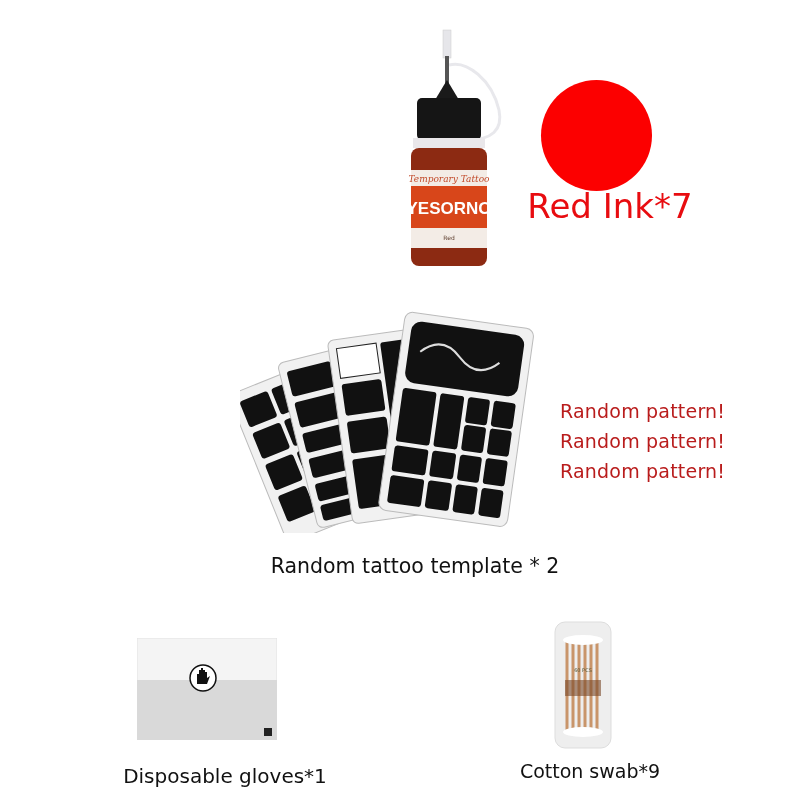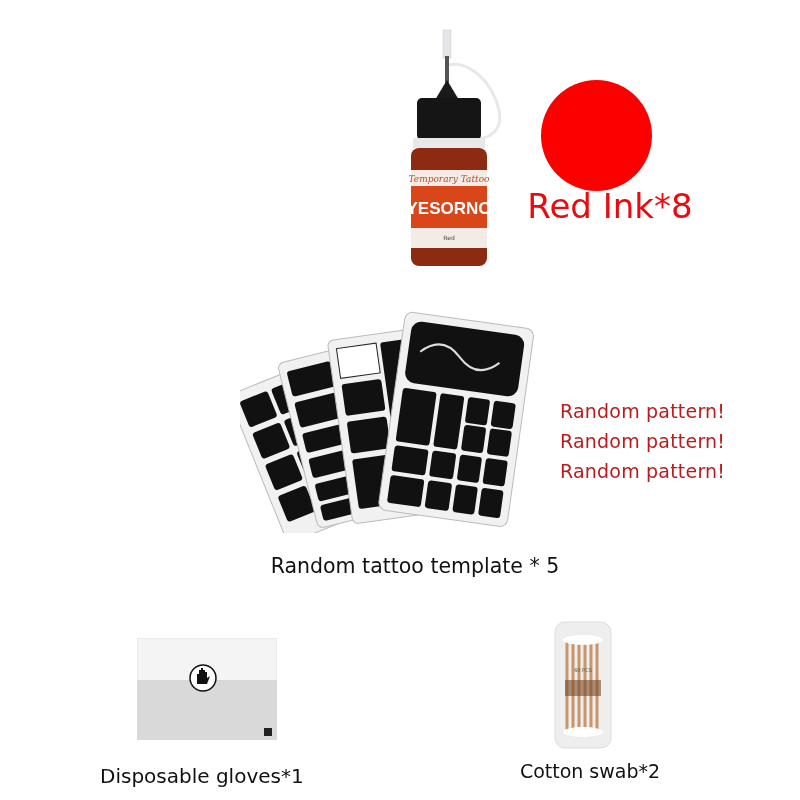--- a/index.html
+++ b/index.html
@@ -14,21 +14,21 @@
     .red-dot { left: 541px; top: 80px; width: 111px; height: 111px; border-radius: 50%; background: #fc0000; }
     .red-label { left: 500px; top: 186px; width: 220px; text-align: center; color: #e80c10; font-size: 34px; }
 
     
     .templates { left: 240px; top: 308px; width: 300px; height: 225px; }
     .random-list { left: 560px; top: 396px; color: #b91c1c; font-size: 19px; line-height: 30px; letter-spacing: 0.2px; }
     .template-label { left: 240px; top: 554px; width: 350px; text-align: center; color: #111; font-size: 20.5px; }
 
     
     .gloves { left: 137px; top: 638px; width: 140px; height: 102px; }
-    .gloves-label { left: 100px; top: 764px; width: 250px; color: #111; font-size: 20px; }
+    .gloves-label { left: 100px; top: 764px; width: 250px; text-align: center; color: #111; font-size: 20px; }
 
     
     .swab { left: 553px; top: 620px; width: 60px; height: 130px; }
     .swab-label { left: 490px; top: 760px; width: 200px; text-align: center; color: #111; font-size: 19px; }
   </style>
 </head>
 <body>
 
 <div class="abs bottle">
   <svg width="100" height="265" viewBox="0 0 100 265">
@@ -45,21 +45,21 @@
     <rect x="4" y="138" width="76" height="118" rx="8" fill="#8c2a12"></rect>
     <rect x="4" y="160" width="76" height="78" fill="#f3ece6"></rect>
     <rect x="4" y="176" width="76" height="42" fill="#d8461a"></rect>
     <text x="42" y="172" font-size="9" fill="#c24a2a" text-anchor="middle" font-family="DejaVu Serif, serif" font-style="italic">Temporary Tattoo</text>
     <text x="42" y="204" font-size="17" fill="#ffffff" text-anchor="middle" font-family="Liberation Sans, sans-serif" font-weight="bold">YESORNO</text>
     <text x="42" y="230" font-size="6" fill="#5b3b2b" text-anchor="middle">Red</text>
   </svg>
 </div>
 
 <div class="abs red-dot"></div>
-<div class="abs red-label">Red Ink*8</div>
+<div class="abs red-label">Red Ink*7</div>
 
 <div class="abs templates">
   <svg width="300" height="225" viewBox="0 0 300 225">
     <g transform="rotate(-22 70 130)">
       <rect x="10" y="60" width="120" height="160" rx="6" fill="#f1f1f1" stroke="#bbb"></rect>
       <g fill="#111">
           <rect x="18" y="70" width="30" height="28" rx="3"></rect>
           <rect x="52" y="70" width="30" height="28" rx="3"></rect>
           <rect x="86" y="70" width="30" height="28" rx="3"></rect>
       <rect x="18" y="104" width="30" height="28" rx="3"></rect>
@@ -118,21 +118,21 @@
         </g>
     </g>
   </svg>
 </div>
 
 <div class="abs random-list">
   <div>Random pattern!</div>
   <div>Random pattern!</div>
   <div>Random pattern!</div>
 </div>
-<div class="abs template-label">Random tattoo template *  5</div>
+<div class="abs template-label">Random tattoo template *  2</div>
 
 <div class="abs gloves">
   <svg width="140" height="102" viewBox="0 0 140 102">
     <rect x="0" y="0" width="140" height="102" fill="#f4f4f4" stroke="#e2e2e2"></rect>
     <rect x="0" y="42" width="140" height="60" fill="#d9d9d9"></rect>
     <circle cx="66" cy="40" r="13" fill="#fff" stroke="#111" stroke-width="1.5"></circle>
     <path d="M60 46 l0 -10 l2 0 l0 -4 l2 0 l0 -2 l2 0 l0 2 l2 0 l0 2 l2 0 l0 6 l3 -2 l-3 8 z" fill="#111"></path>
     <rect x="127" y="90" width="8" height="8" fill="#222"></rect>
   </svg>
 </div>
@@ -150,13 +150,13 @@
         <line x1="44" y1="22" x2="44" y2="110"></line>
     </g>
     <rect x="12" y="60" width="36" height="16" fill="#7a4a2a" opacity="0.6"></rect>
     <g fill="#fff">
         <ellipse cx="30" cy="20" rx="20" ry="5"></ellipse>
         <ellipse cx="30" cy="112" rx="20" ry="5"></ellipse>
       </g>
     <text x="30" y="52" font-size="5" fill="#553" text-anchor="middle">60 PCS</text>
   </svg>
 </div>
-<div class="abs swab-label">Cotton swab*2</div>
+<div class="abs swab-label">Cotton swab*9</div>
 
 </body></html>

